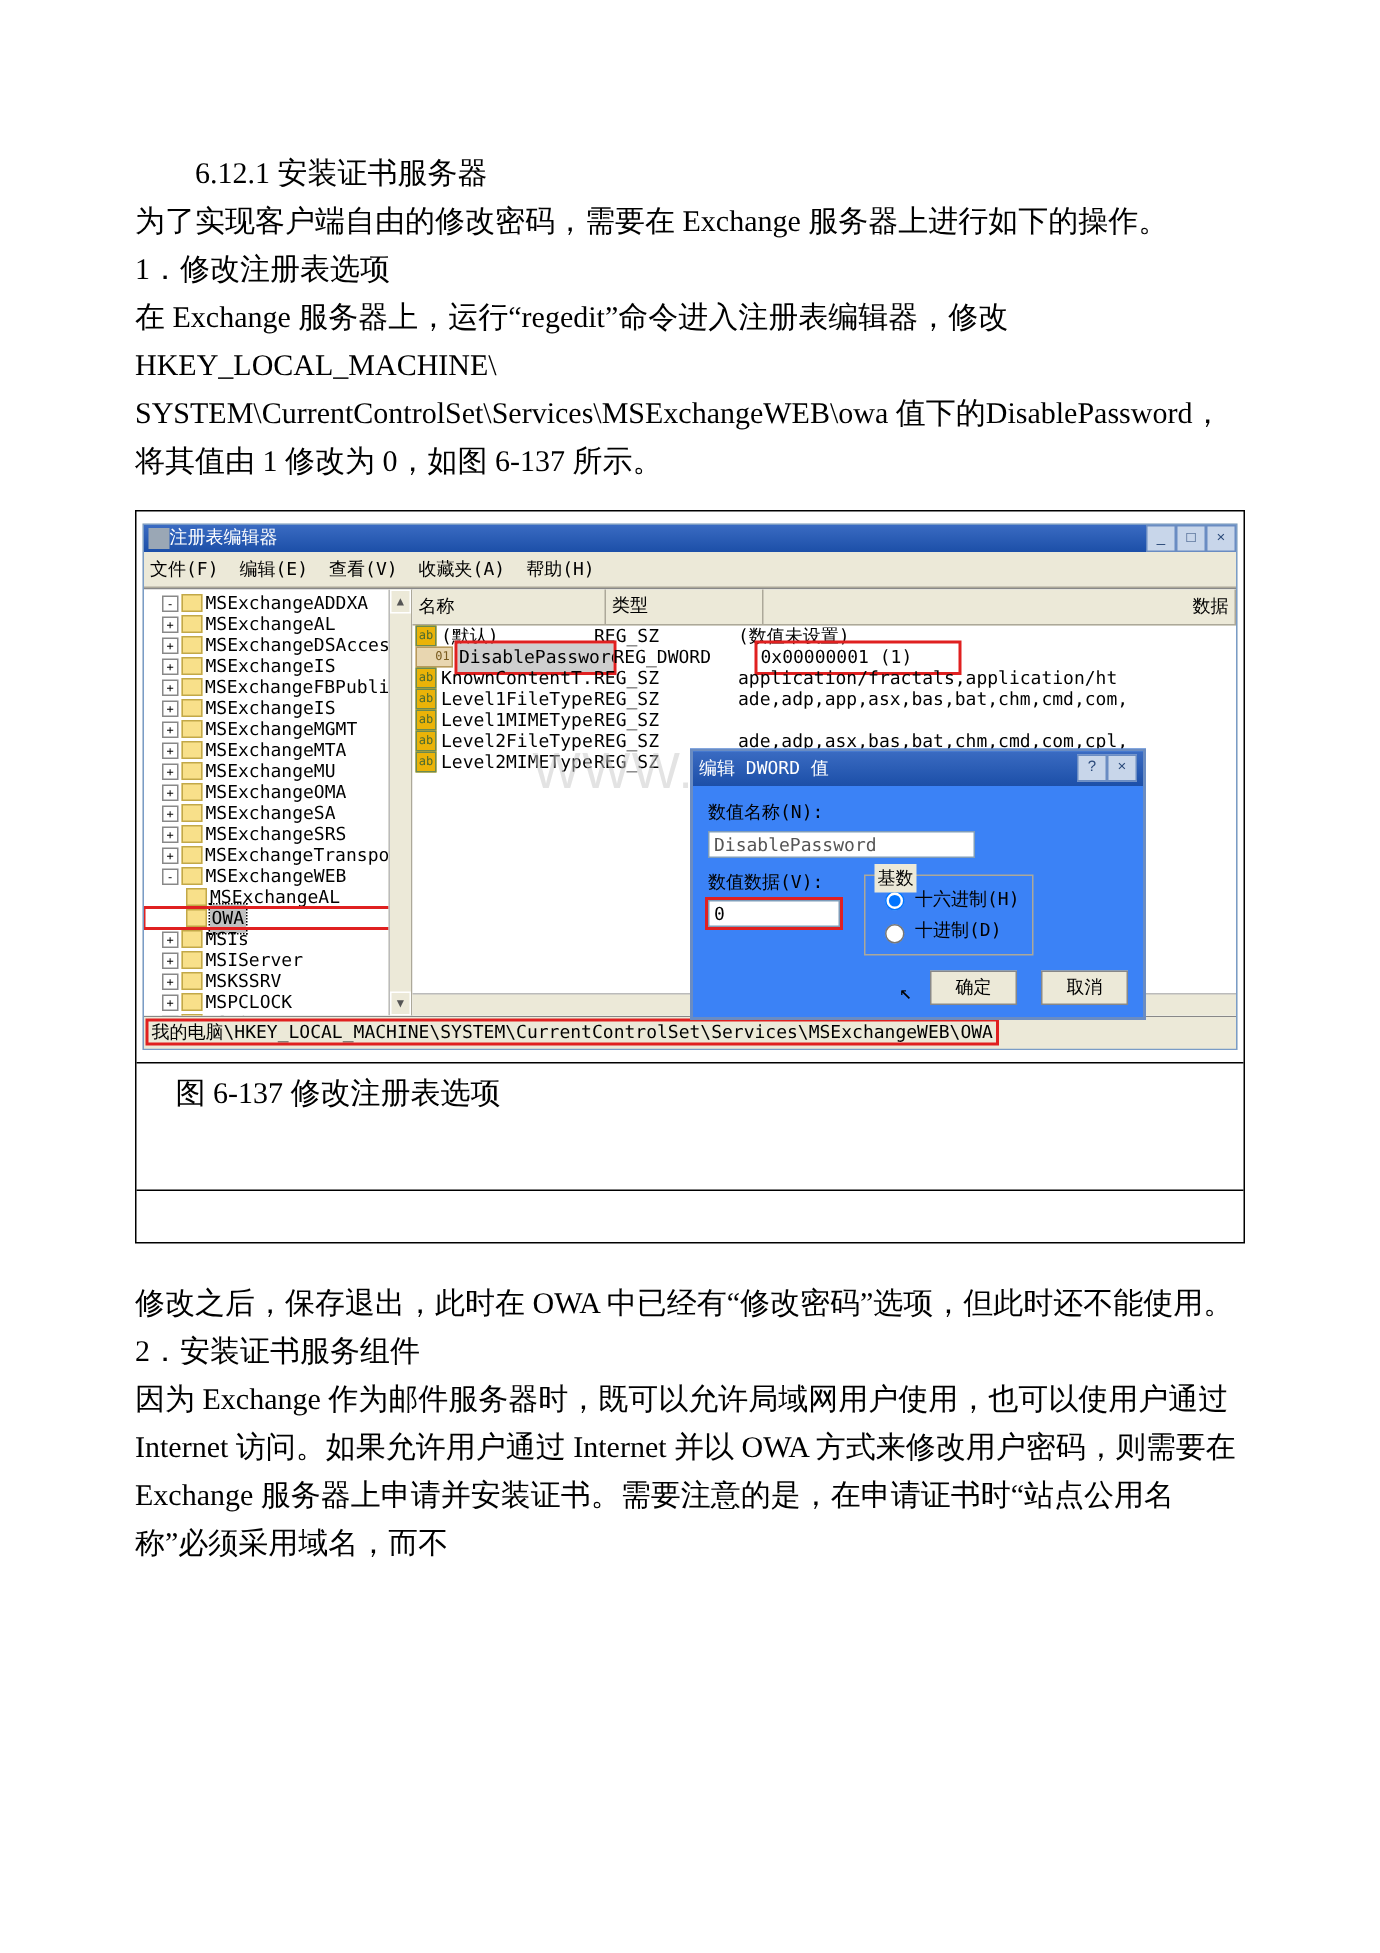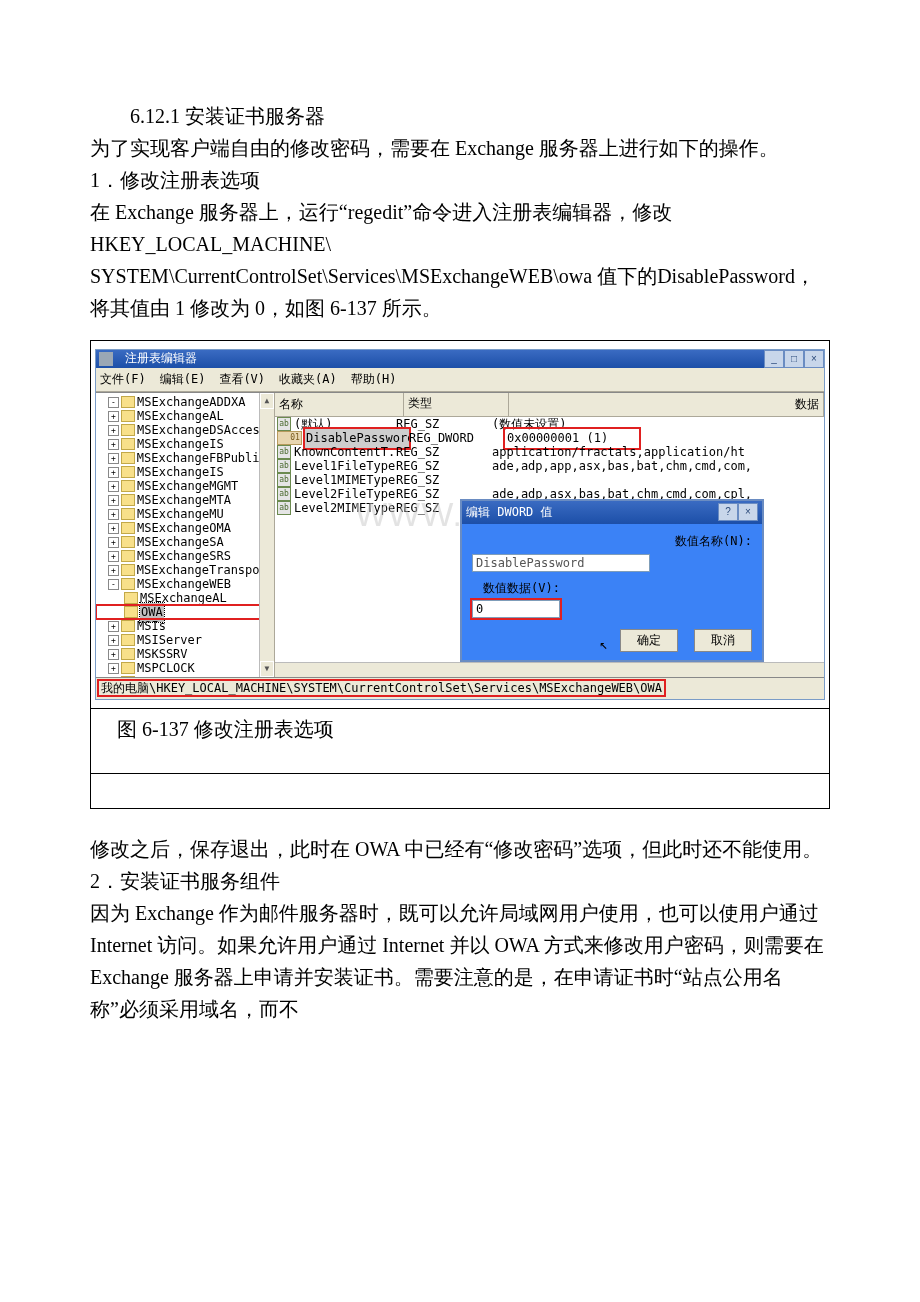--- a/index.html
+++ b/index.html
@@ -30,21 +30,21 @@
   border: 1px solid #000;
   padding: 0;
   margin-top: 16px;
 }
 .fig-cell {
   border-bottom: 1px solid #000;
   padding: 0;
 }
 .fig-caption-cell {
   border-bottom: 1px solid #000;
-  padding: 4px 0 28px 26px;
+  padding: 4px 0 48px 26px;
   font-size: 20px;
 }
 .fig-blank {
   height: 34px;
 }
 .regedit {
   width: 728px;
   margin: 8px auto;
   border: 1px solid #7a9cc7;
   font-family: "SimSun","宋体", monospace;
@@ -54,21 +54,21 @@
 }
 .titlebar {
   height: 18px;
   background: linear-gradient(#3a6bc2,#1c4fa8);
   color: #fff;
   display: flex;
   align-items: center;
   padding-left: 3px;
   justify-content: space-between;
 }
-.titlebar-left { display: flex; align-items: center; gap: 12px; }
+.titlebar-left { display: flex; align-items: center; gap: 0; }
 .titlebar-icon {
   width: 14px; height: 14px;
   background: #9aa7b5;
   display: inline-block;
 }
 .winbtns { display: flex; gap: 0; }
 .winbtn {
   width: 18px; height: 16px;
   background: #c8d6ea;
   border: 1px solid #6a8cc2;
@@ -127,21 +127,21 @@
   display: flex; background: #ece9d8; border-bottom: 1px solid #aca899;
 }
 .list-header span {
   border-right: 1px solid #aca899; padding: 2px 4px;
 }
 .c-name { width: 120px; }
 .c-type { width: 96px; font-family: Liberation Mono, monospace; }
 .c-data { flex:1;text-align:right; }
 .list-body .row { display: flex; padding-left: 2px; white-space: nowrap; height: 14px; align-items: center; }
 .list-body .icon {
-  width: 12px; height: 12px; background:#e5e5e5; border:1px solid #6b8a4f; margin-right:3px; flex:0 0 12px;
+  width: 12px; height: 12px; background:#eab308; border:1px solid #6b8a4f; margin-right:3px; flex:0 0 12px;
   display:flex;align-items:center;justify-content:center; color:#4b6a2f; font-size:8px;
 }
 .list-body .icon.dword { background:#e8d6b0; border-color:#b79a5d; color:#7a5b1e;padding-left:11px;}
 .list-body .nm { width: 102px; overflow:hidden; }
 .list-body .tp { width: 96px; }
 .list-body .dt { flex:1; overflow:hidden; }
 .row.hlname .nm { outline:2px solid #e02020; padding:0 1px; background:#cecece;}
 .row .dt.hlbox { outline:2px solid #e02020; padding:0 2px; width:130px; flex:0 0 130px; }
 .list .effaded {
   position:absolute; left: 80px; top: 94px; font-size: 34px; color: rgba(200,200,200,0.5);
@@ -154,21 +154,21 @@
   border: 2px solid #6a8cc2;
   background: #3b82f6;
 }
 .dlg-title {
   background: linear-gradient(#3a6bc2,#1c4fa8);
   color: #fff; padding: 2px 4px;
   display:flex; justify-content:space-between;
 }
 .dlg-close { display:flex; gap:0;}
 .dlg-body { padding: 8px 10px; font-size: 12px; color:#000;}
-.dlg-body .lbl { margin-bottom: 2px; text-align: right; }
+.dlg-body .lbl { margin-bottom: 2px; }
 .dlg-body input[type="text"] {
   width: 170px; font-family: inherit; font-size: 12px; border:1px solid #7f9db9; background:#fff; padding:1px 3px;
 }
 .dlg-body .disabled { background:#ece9d8; color:#555;}
 .dlg-body .hl-input { outline:2px solid #e02020;}
 .dlg-body .radio-row { display:flex; align-items:center; gap:4px; margin:2px 0;}
 .dlg-body .group {
   border:1px solid #aca899; padding: 4px 8px; position:relative; margin-top:4px; display:inline-block;
 }
 .dlg-body .group-label { position:absolute; top:-8px; left:6px; background:#ece9d8; padding:0 2px;}
@@ -406,20 +406,31 @@
                 </div>
               </div>
               <div class="dlg-body">
                 <div class="lbl">数值名称(N):</div>
                 <input type="text" class="disabled" readonly="" value="DisablePassword" style="">
                 <div class="dlg-row" style="align-items:flex-start; margin-top:6px;">
                   <div>
                     <div class="lbl">数值数据(V):</div>
                     <input type="text" class="hl-input" style="width: 80px;" value="0">
                   </div>
+                  <div class="group">
+                    <span class="group-label">基数</span>
+                    <div class="radio-row">
+                        <input type="radio" checked="" style="">
+                        <span>十六进制(H)</span>
+                      </div>
+                    <div class="radio-row">
+                        <input type="radio" style="">
+                        <span>十进制(D)</span>
+                      </div>
+                  </div>
                 </div>
                 <div class="dlg-buttons">
                   <span class="dlg-cursor">↖</span>
                   <button class="btn">确定</button>
                   <button class="btn">取消</button>
                 </div>
               </div>
             </div>
           </div>
         </div>

